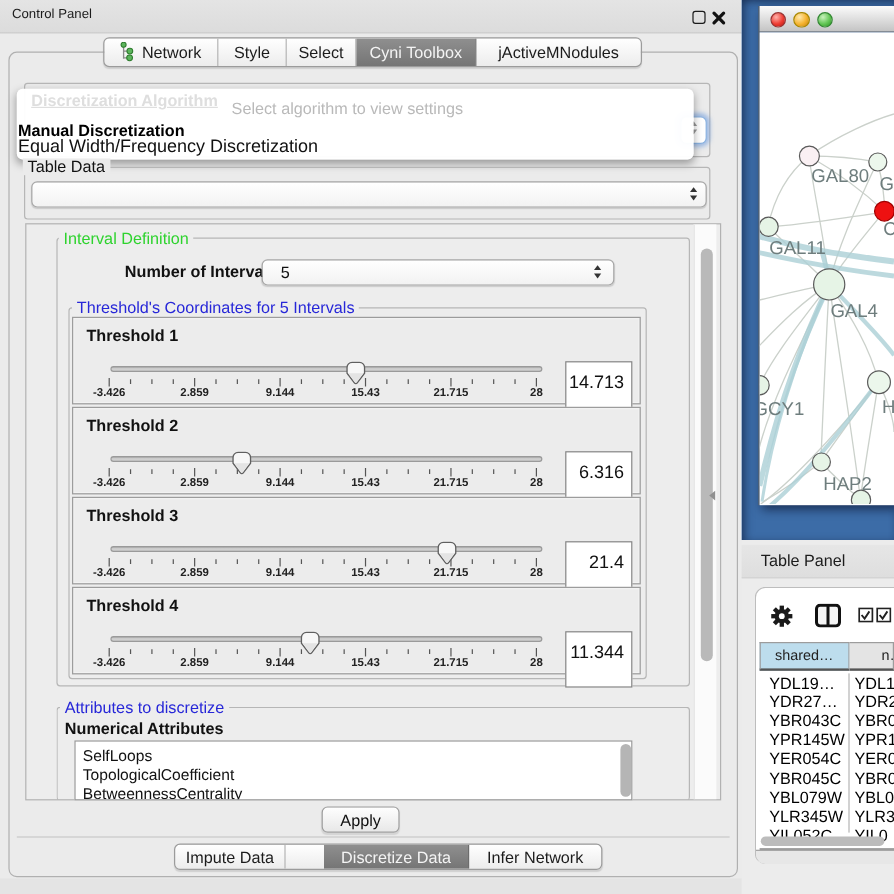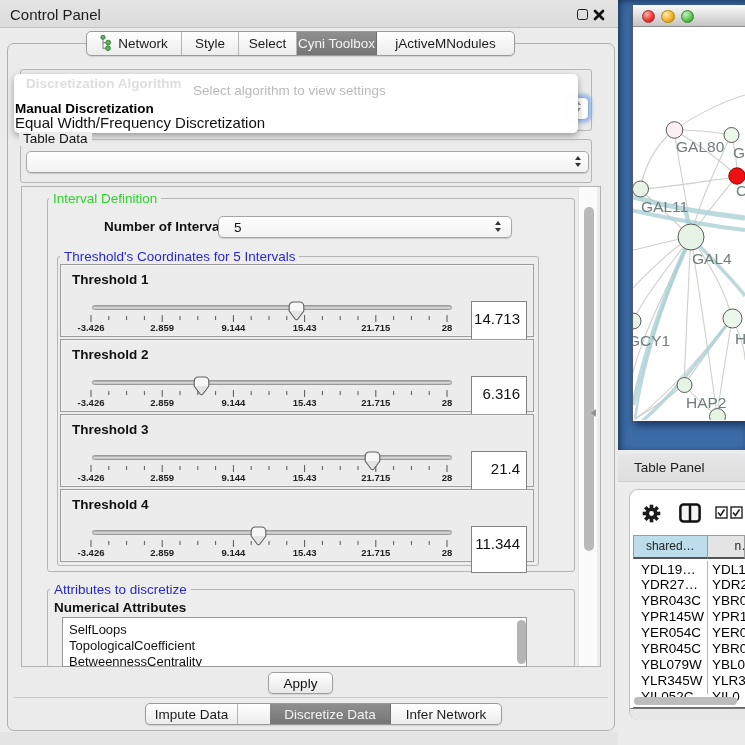--- a/index.html
+++ b/index.html
@@ -1,19 +1,19 @@
 <!DOCTYPE html>
 <html><head><meta charset="utf-8"><style>
 *{margin:0;padding:0;box-sizing:border-box;}
 html,body{width:745px;height:745px;overflow:hidden;}
 body{font-family:"Liberation Sans",sans-serif;font-size:13px;color:#111;background:#eaeaea;position:relative;}
 .abs{position:absolute;}
 
 #titlebar{left:0;top:0;width:618px;height:28px;background:linear-gradient(#e4e4e4,#dcdcdc);border-bottom:1px solid #c2c2c2;}
-#titlebar .t{position:absolute;left:10px;top:6px;font-size:15px;color:#1c1c1c;}
+#titlebar .t{position:absolute;left:10px;top:6px;font-size:11px;color:#1c1c1c;}
 #leftbg{left:0;top:28px;width:618px;height:717px;background:#ebebeb;}
 #outerpanel{left:7px;top:43px;width:608px;height:688px;border:1px solid #b0b0b0;border-radius:7px;background:#ebebeb;}
 
 .seg{display:flex;border:1px solid #9b9b9b;border-radius:5px;overflow:hidden;background:linear-gradient(#ffffff,#ececec);box-shadow:0 1px 1px rgba(0,0,0,0.12);}
 .seg .sg{display:flex;align-items:center;justify-content:center;border-right:1px solid #b5b5b5;color:#1c1c1c;font-size:13.5px;}
 .seg .sg:last-child{border-right:none;}
 .seg .sel{background:linear-gradient(#8f8f8f,#757575);color:#f4f4f4;border-right-color:#6d6d6d;}
 
 .group{position:absolute;border:1px solid #b6b6b6;border-radius:3px;}
 .gtitle{position:absolute;background:#ededed;padding:0 4px;font-size:13.5px;line-height:13.5px;}
@@ -63,21 +63,21 @@
 
 <div class="group" style="left:20px;top:69px;width:572px;height:62px;"></div>
 
 <div class="abs" style="left:567px;top:97px;width:22px;height:23px;border-radius:5px;background:#fff;border:1px solid #8ab2e0;box-shadow:0 0 3.5px 2.5px rgba(100,150,220,0.55);"></div>
 <div class="spin abs" style="left:574px;top:101px;">
     <div class="up" style="border-bottom-color:#999;"></div>
     <div class="dn" style="border-top-color:#999;"></div>
   </div>
 
 <div class="abs" style="left:14px;top:74px;width:564px;height:59px;background:rgba(255,255,255,0.97);border-radius:5px;box-shadow:0 3px 7px rgba(0,0,0,0.35);"></div>
-<div class="abs" style="left:26px;top:76px;font-weight:bold;font-size:13.5px;color:#dedede;">Discretization Algorithm</div>
+<div class="abs" style="left:26px;top:76px;font-weight:bold;font-size:13.5px;color:#dedede;text-decoration:underline;">Discretization Algorithm</div>
 <div class="abs" style="left:193px;top:82.5px;font-size:13.5px;color:#b9b9b9;">Select algorithm to view settings</div>
 <div class="abs" style="left:15px;top:100.5px;font-weight:bold;font-size:13.5px;color:#000;">Manual Discretization</div>
 <div class="abs" style="left:15px;top:114px;font-size:15px;color:#111;">Equal Width/Frequency Discretization</div>
 
 <div class="group" style="left:20px;top:139px;width:572px;height:44px;"></div>
 <div class="gtitle" style="left:19px;top:132px;background:#ebebeb;">Table Data</div>
 <div class="combo" style="left:26px;top:151px;width:563px;height:22px;">
   <div class="spin" style="left:547px;top:4px;">
       <div class="up"></div>
       <div class="dn"></div>
@@ -277,21 +277,21 @@
 <div class="abs" style="left:14px;top:697px;width:594px;height:1px;background:#c8c8c8;"></div>
 <div class="seg abs" style="left:86px;top:31px;height:25px;">
     <div class="sg" style="width:95px;"><svg width="13" height="17" viewBox="0 0 13 17" style="margin-right:5px;">
         <path d="M3 3 V14 M3 7.6 H8 M3 13.2 H7.8" stroke="#8a8a8a" stroke-width="1.1" fill="none"></path>
         <circle cx="3" cy="2.3" r="2.1" fill="#5cb55c" stroke="#2f7d2f" stroke-width="0.9"></circle>
         <circle cx="8.2" cy="7.6" r="2.4" fill="#5cb55c" stroke="#2f7d2f" stroke-width="0.9"></circle>
         <circle cx="8" cy="13.2" r="2.4" fill="#5cb55c" stroke="#2f7d2f" stroke-width="0.9"></circle>
       </svg>Network</div>
     <div class="sg" style="width:57px;">Style</div>
     <div class="sg" style="width:58px;">Select</div>
-    <div class="sg sel" style="width:80px;">Cyni Toolbox</div>
+    <div class="sg sel" style="width:100px;">Cyni Toolbox</div>
     <div class="sg" style="width:137px;">jActiveMNodules</div>
   </div>
 <div class="seg abs" style="left:145px;top:703px;height:22px;">
     <div class="sg" style="width:92px;">Impute Data</div>
     <div class="sg sel" style="width:121px;margin-left:32px;">Discretize Data</div>
     <div class="sg" style="width:110px;">Infer Network</div>
   </div>
 
 <div class="abs" id="bluebg"></div>
 <div class="abs" id="netwin">

